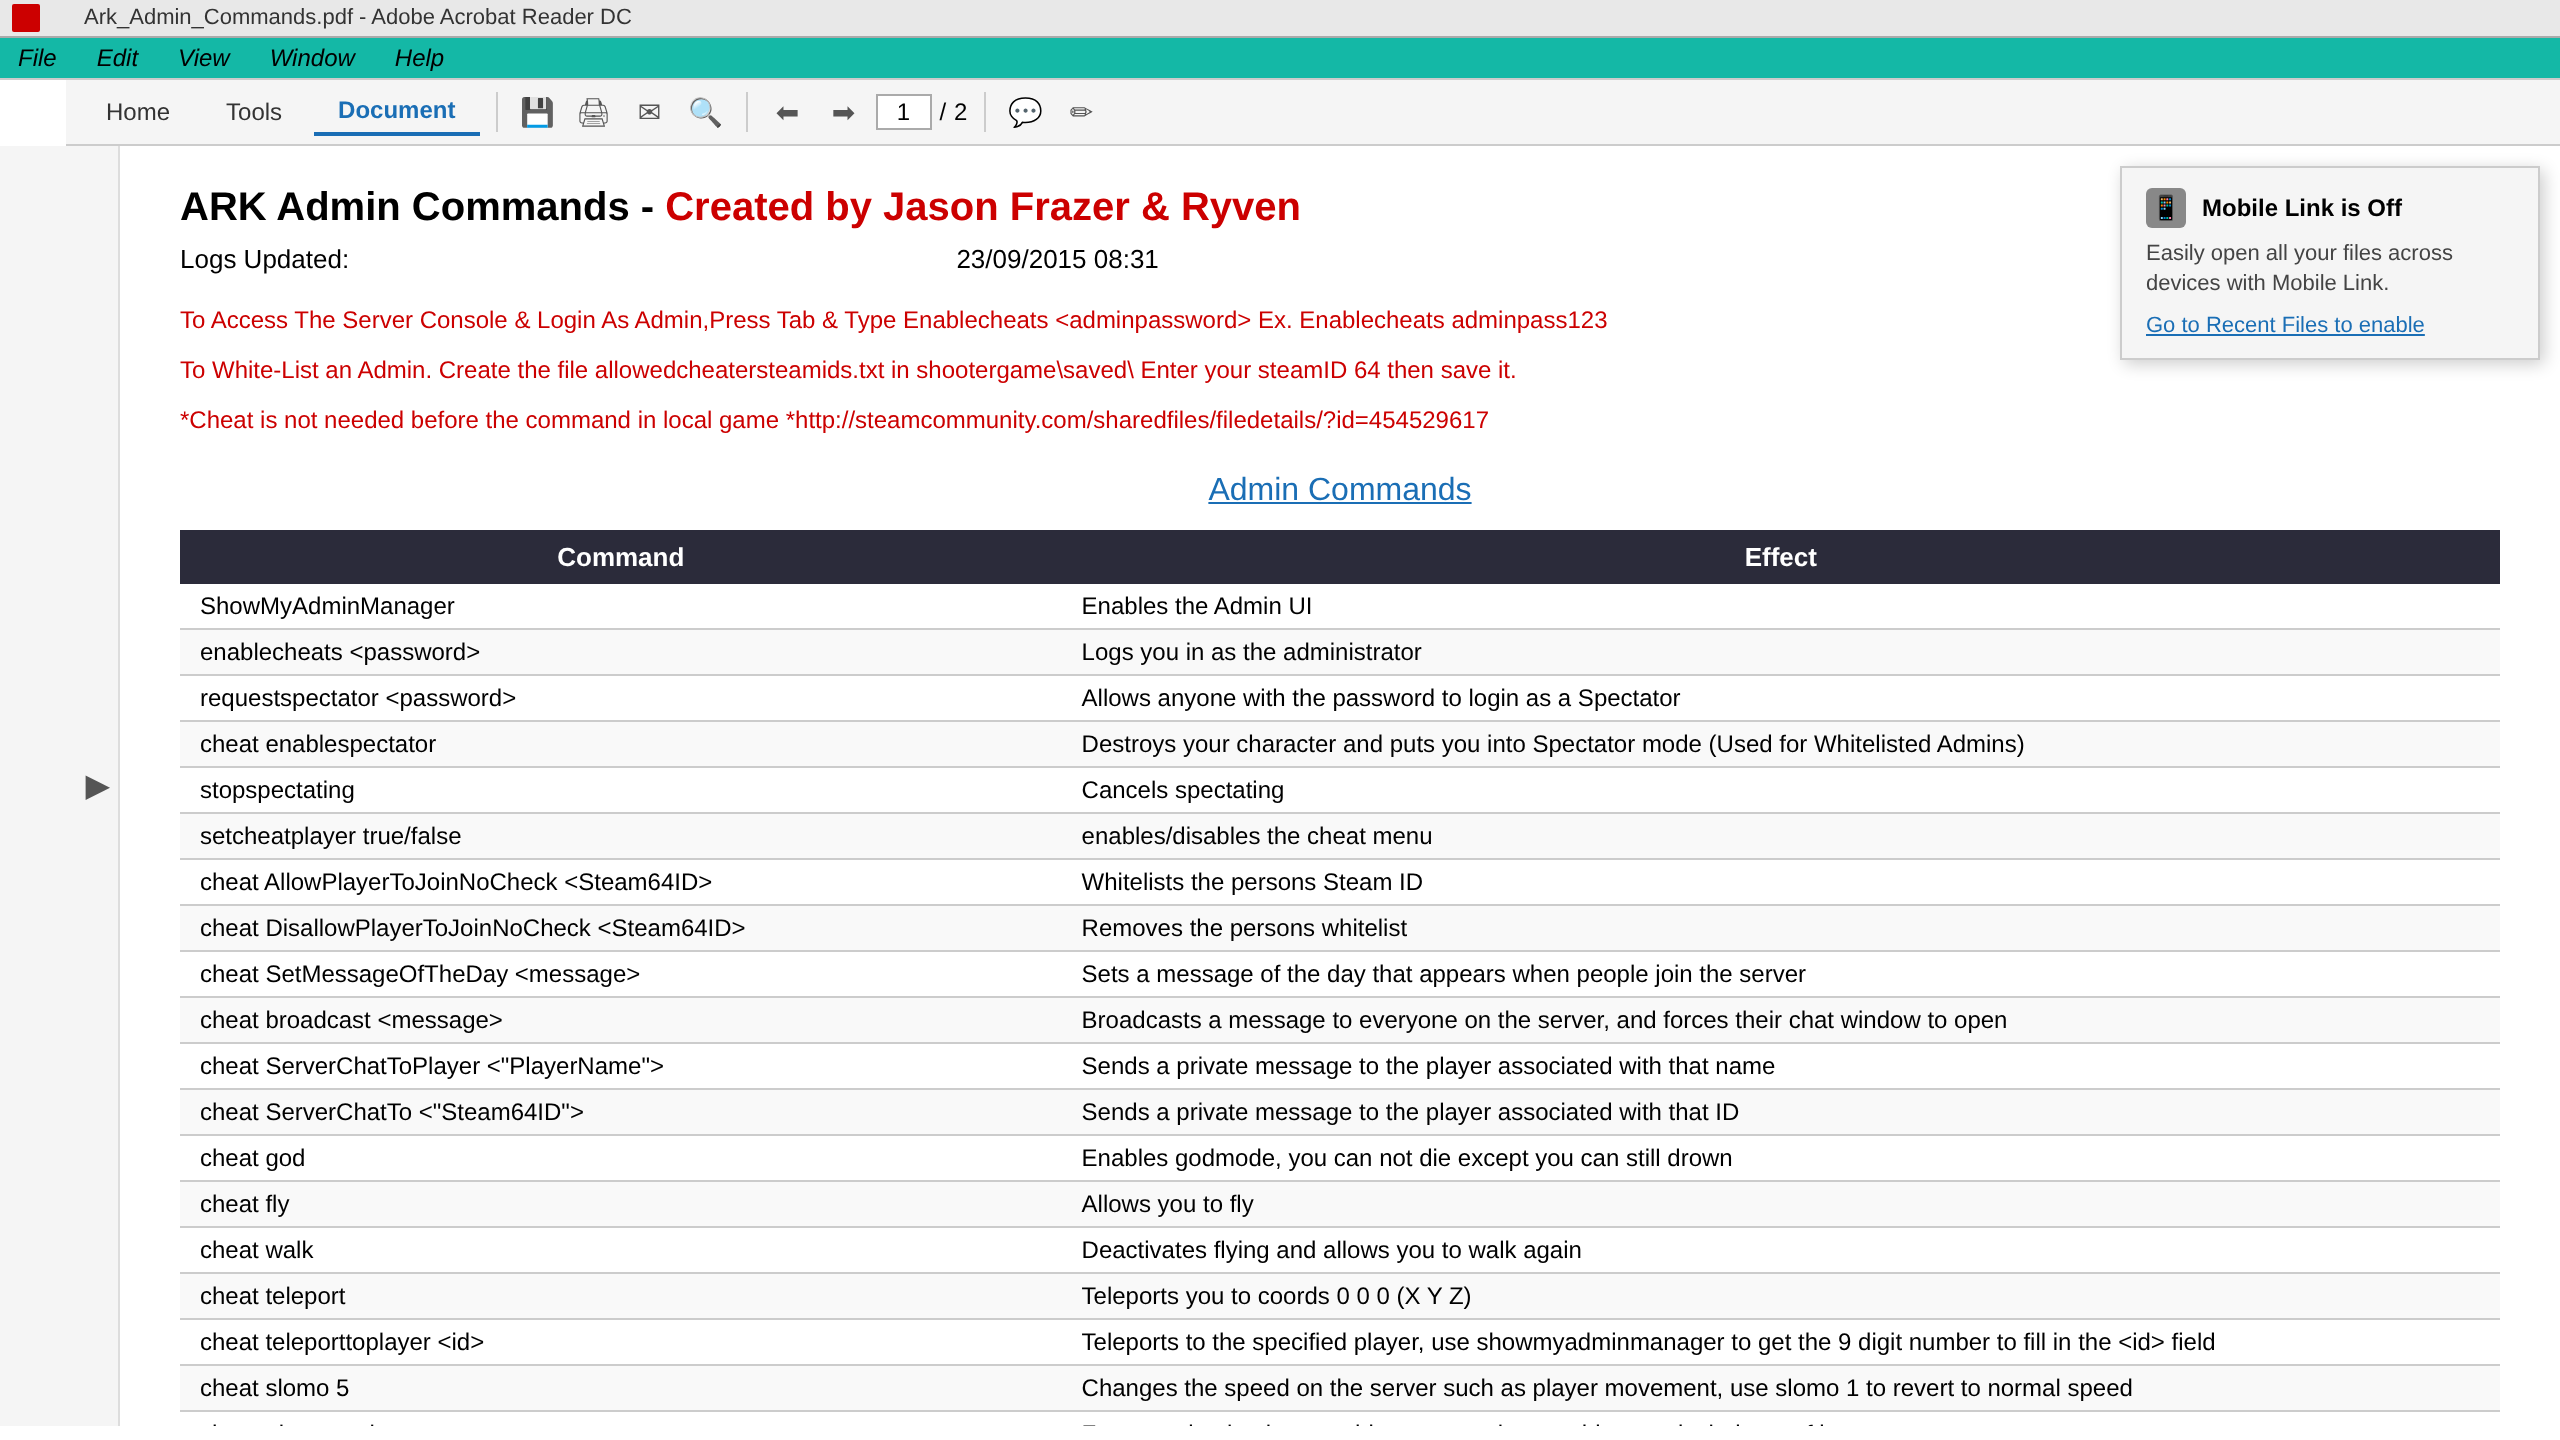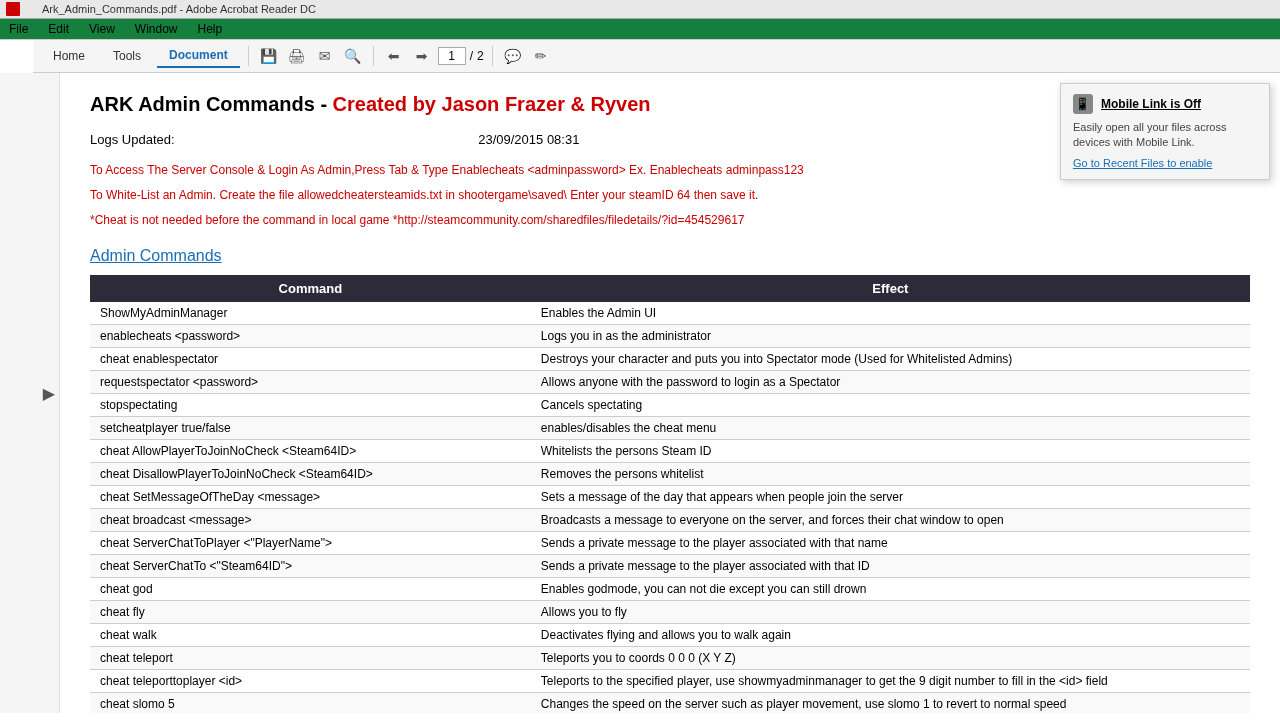--- a/index.html
+++ b/index.html
@@ -13,26 +13,27 @@
       font-size: 11px;
       display: flex;
       align-items: center;
       gap: 22px;
     }
     .title-bar-icon { width: 14px; height: 14px; background: #c00; display: inline-block; }
     .title-bar-text { color: #333; }
 
     
     .menu-bar {
-      background: #15803d;
+      background: #14b8a6;
       border-bottom: 1px solid #ccc;
       display: flex;
       padding: 2px 6px;
       gap: 14px;
       font-size: 12px;
+      font-style: italic;
     }
     .menu-item { cursor: pointer; padding: 1px 3px; color: #000; }
 
     
     .toolbar {
       background: #f5f5f5;
       border-bottom: 1px solid #ccc;
       display: flex;
       align-items: center;
       padding: 4px 8px;
@@ -101,39 +102,40 @@
       overflow-y: auto;
       padding: 20px 30px;
       background: #fff;
       position: relative;
     }
 
     .doc-title {
       font-size: 20px;
       font-weight: bold;
       color: #000;
-      margin-bottom: 16px;
+      margin-bottom: 6px;
     }
     .doc-title a {
       color: #c00;
       text-decoration: none;
       font-weight: bold;
     }
     .last-updated { font-size: 13px; margin-bottom: 14px; }
     .last-updated strong { font-weight: normal; }
 
     .info-text { font-size: 12px; color: #c00; line-height: 1.6; margin-bottom: 6px; }
 
     .section-title {
       font-size: 16px;
       color: #1a6eb5;
       text-decoration: underline;
       cursor: pointer;
       margin: 16px 0 10px 0;
       display: block;
+      text-align: center;
     }
 
     
     .cmd-table {
       width: 100%;
       border-collapse: collapse;
       font-size: 12px;
     }
     .cmd-table thead tr {
       background: #2b2b3a;
@@ -180,21 +182,21 @@
       gap: 8px;
       margin-bottom: 6px;
     }
     .mobile-icon {
       width: 20px; height: 20px;
       background: #888;
       border-radius: 3px;
       display: flex; align-items: center; justify-content: center;
       color: white; font-size: 12px;
     }
-    .mobile-title { font-weight: bold; font-size: 12px; text-decoration: underline; }
+    .mobile-title { font-weight: bold; font-size: 12px; }
     .mobile-body { font-size: 11px; color: #444; margin-bottom: 6px; line-height: 1.4; }
     .mobile-link { color: #1a6eb5; text-decoration: underline; cursor: pointer; font-size: 11px; }
   </style>
 </head>
 <body>
 
 <div class="title-bar">
   <div class="title-bar-icon" style="background:#c00; width:14px; height:14px; border-radius:1px;"></div>
   <span class="title-bar-text">Ark_Admin_Commands.pdf - Adobe Acrobat Reader DC</span>
 </div>
@@ -273,28 +275,28 @@
       <tbody id="table-body">
       <tr>
             <td>ShowMyAdminManager</td>
             <td>Enables the Admin UI</td>
           </tr>
           <tr>
             <td>enablecheats &lt;password&gt;</td>
             <td>Logs you in as the administrator</td>
           </tr>
           <tr>
+            <td>requestspectator &lt;password&gt;</td>
+            <td>Allows anyone with the password to login as a Spectator</td>
+          </tr>
+          <tr>
             <td>cheat enablespectator</td>
             <td>Destroys your character and puts you into Spectator mode (Used for Whitelisted Admins)</td>
           </tr>
           <tr>
-            <td>requestspectator &lt;password&gt;</td>
-            <td>Allows anyone with the password to login as a Spectator</td>
-          </tr>
-          <tr>
             <td>stopspectating</td>
             <td>Cancels spectating</td>
           </tr>
           <tr>
             <td>setcheatplayer true/false</td>
             <td>enables/disables the cheat menu</td>
           </tr>
           <tr>
             <td>cheat AllowPlayerToJoinNoCheck &lt;Steam64ID&gt;</td>
             <td>Whitelists the persons Steam ID</td>

